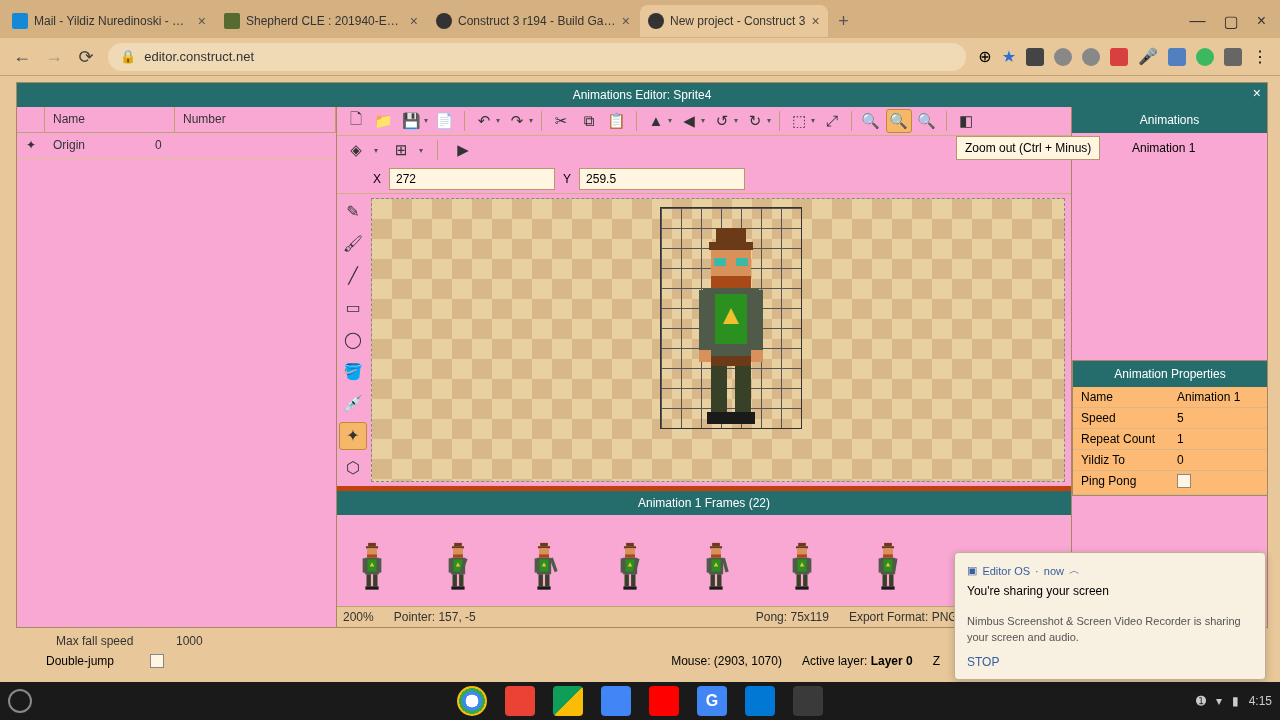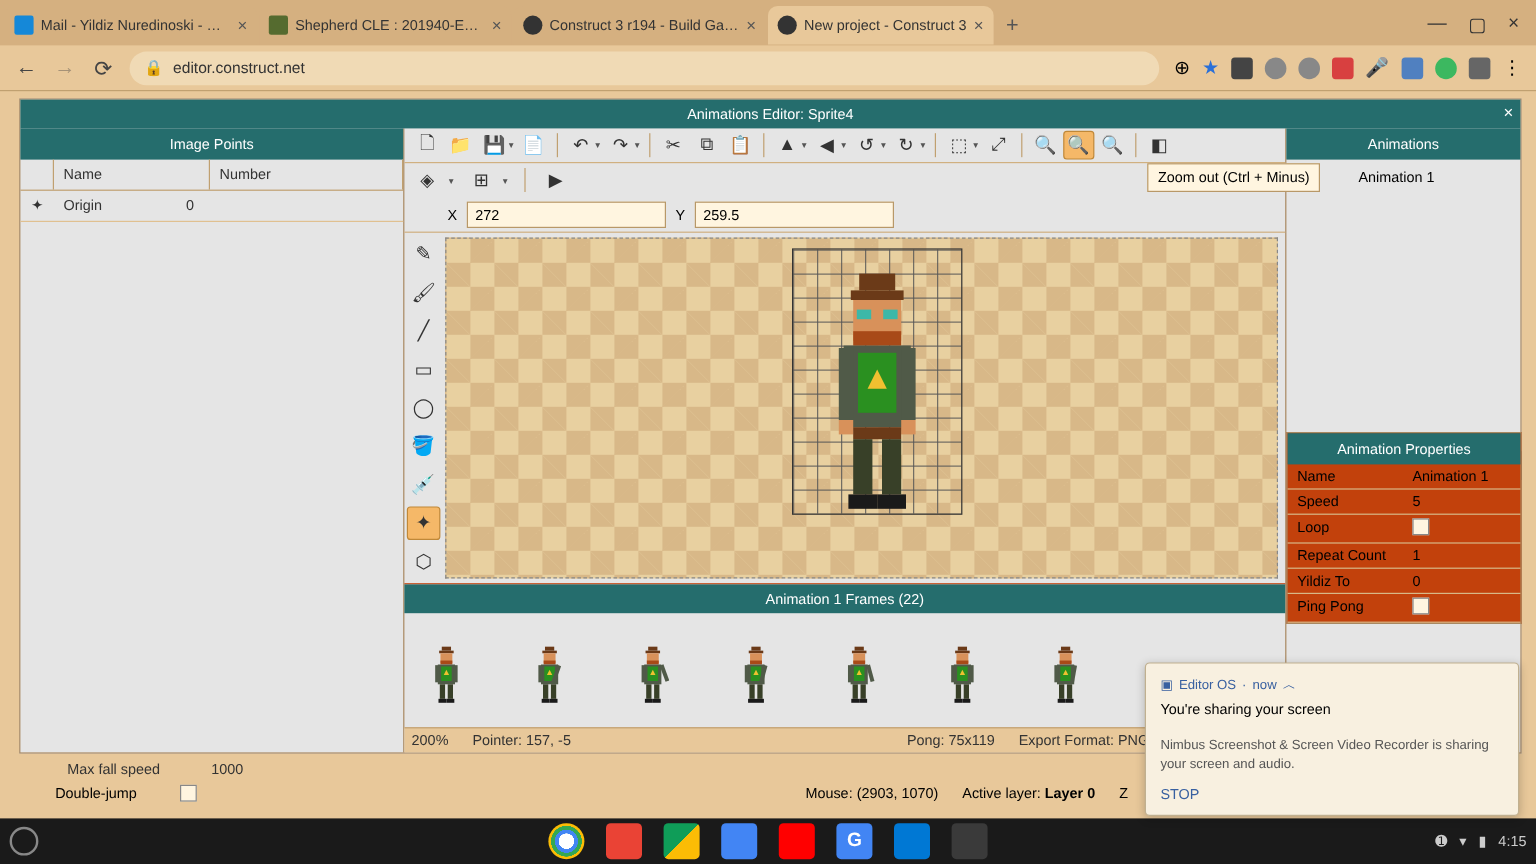--- a/index.html
+++ b/index.html
@@ -15,21 +15,21 @@
 .new-tab { width: 28px; height: 28px; display: flex; align-items: center; justify-content: center; font-size: 18px; color: #555; cursor: pointer; }
 .win-controls { margin-left: auto; display: flex; gap: 18px; padding-right: 10px; font-size: 16px; color: #333; }
 
 .addr-bar { height: 38px; background: #e8c89a; display: flex; align-items: center; padding: 0 12px; gap: 12px; border-bottom: 1px solid #c0a070; }
 .nav-btn { width: 20px; height: 20px; display: flex; align-items: center; justify-content: center; color: #444; font-size: 18px; cursor: pointer; }
 .url-pill { flex: 1; height: 28px; background: #f0dab5; border-radius: 14px; display: flex; align-items: center; padding: 0 12px; gap: 8px; font-size: 13px; color: #333; max-width: 900px; }
 .ext-icons { display: flex; gap: 10px; align-items: center; }
 .ext-icons .ic { width: 18px; height: 18px; border-radius: 3px; }
 
 
-.editor-frame { position: absolute; left: 16px; top: 82px; right: 12px; height: 546px; background: #e5e5e5; border: 1px solid #a88860; }
+.editor-frame { position: absolute; left: 16px; top: 82px; right: 12px; height: 546px; background: #f9a8d4; border: 1px solid #a88860; }
 .editor-title { height: 24px; background: #256d6d; color: #fff; font-size: 12px; display: flex; align-items: center; justify-content: center; position: relative; }
 .editor-title .close-x { position: absolute; right: 6px; top: 2px; font-size: 14px; cursor: pointer; }
 
 .editor-body { display: flex; height: calc(100% - 24px); }
 
 
 .left-panel { width: 320px; border-right: 1px solid #a88860; display: flex; flex-direction: column; }
 .panel-header { height: 26px; background: #256d6d; color: #fff; font-size: 12px; display: flex; align-items: center; justify-content: center; }
 .table-head { display: flex; height: 26px; border-bottom: 1px solid #c0a070; font-size: 12px; color: #333; }
 .th { padding: 5px 8px; border-right: 1px solid #c0a070; }
@@ -66,39 +66,39 @@
   background-size: 40px 40px;
   background-position: 0 0, 0 20px, 20px -20px, -20px 0px;
   background-color: #e8d0a0;
   margin: 4px 6px 4px 0;
   border: 1px dashed #888;
   position: relative;
 }
 .sprite-main { position: absolute; left: 288px; top: 8px; width: 142px; height: 222px; border: 1px solid #333; background-image: linear-gradient(#555 1px, transparent 1px), linear-gradient(90deg, #555 1px, transparent 1px); background-size: 20px 20px; }
 .sprite-fig { position: absolute; left: 50%; transform: translateX(-50%); bottom: 0; }
 
-.frames-bar { height: 120px; border-top: 1px solid #c2410c; }
+.frames-bar { height: 120px; border-top: 5px solid #c2410c; }
 .frames-title { height: 24px; background: #256d6d; color: #fff; font-size: 12px; display: flex; align-items: center; justify-content: center; }
 .frames-row { display: flex; padding: 6px 10px; gap: 36px; }
 .frame { display: flex; flex-direction: column; align-items: center; gap: 4px; font-size: 12px; cursor: pointer; }
 .frame svg { transform: scale(0.55); }
 
 .status-bar { height: 22px; display: flex; align-items: center; font-size: 12px; color: #333; padding: 0 6px; border-top: 1px solid #c0a070; background: #e8c89a; gap: 20px; }
 .status-bar .sr { margin-left: auto; }
 
 
 .right-panel { width: 196px; border-left: 1px solid #a88860; display: flex; flex-direction: column; }
 .anim-list { flex: 1; padding: 4px; font-size: 12px; position: relative; }
 .anim-item { padding: 4px 8px; }
 
 
 .tooltip { position: absolute; left: 956px; top: 136px; background: #fff5e0; border: 1px solid #b89868; padding: 4px 8px; font-size: 12px; z-index: 50; white-space: nowrap; }
 
 
-.props-panel { position: absolute; right: 12px; top: 360px; width: 196px; background: #c2410c; border: 1px solid #a88860; z-index: 20; }
+.props-panel { position: absolute; right: 12px; top: 360px; width: 196px; background: #fdba74; border: 1px solid #a88860; z-index: 20; }
 .props-row { display: flex; font-size: 12px; padding: 3px 8px; border-bottom: 1px solid #d8b888; }
 .props-row .k { width: 96px; }
 .props-row .v { flex: 1; }
 
 
 .behind-bar { position: absolute; left: 16px; top: 630px; right: 12px; height: 36px; display: flex; font-size: 12px; color: #333; }
 .behind-bar .cell { padding: 4px 10px; }
 
 
 .notif { position: absolute; right: 14px; bottom: 40px; width: 312px; background: #f8f0e0; border: 1px solid #c0b090; border-radius: 4px; padding: 10px 12px; font-size: 12px; z-index: 100; box-shadow: 0 2px 8px rgba(0,0,0,0.2); }
@@ -174,21 +174,20 @@
 </div>
 
 <div class="editor-frame">
   <div class="editor-title">
     <span>Animations Editor: Sprite4</span>
     <span class="close-x">×</span>
   </div>
   <div class="editor-body">
 
     <div class="left-panel">
-      <div class="panel-header">Image Points</div>
       <div class="table-head">
         <div class="th" style="width:28px"></div>
         <div class="th name">Name</div>
         <div class="th num">Number</div>
       </div>
       <div class="table-row">
         <div class="td icon">✦</div>
         <div class="td name">Origin</div>
         <div class="td num">0</div>
       </div>
@@ -458,24 +457,20 @@
   <div id="props-rows">
       <div class="props-row">
         <div class="k">Name</div>
         <div class="v">Animation 1</div>
       </div>
       <div class="props-row">
         <div class="k">Speed</div>
         <div class="v">5</div>
       </div>
       <div class="props-row">
-        <div class="k">Loop</div>
-        <div class="v"><span class="chk"></span></div>
-      </div>
-      <div class="props-row">
         <div class="k">Repeat Count</div>
         <div class="v">1</div>
       </div>
       <div class="props-row">
         <div class="k">Yildiz To</div>
         <div class="v">0</div>
       </div>
       <div class="props-row">
         <div class="k">Ping Pong</div>
         <div class="v"><span class="chk"></span></div>

